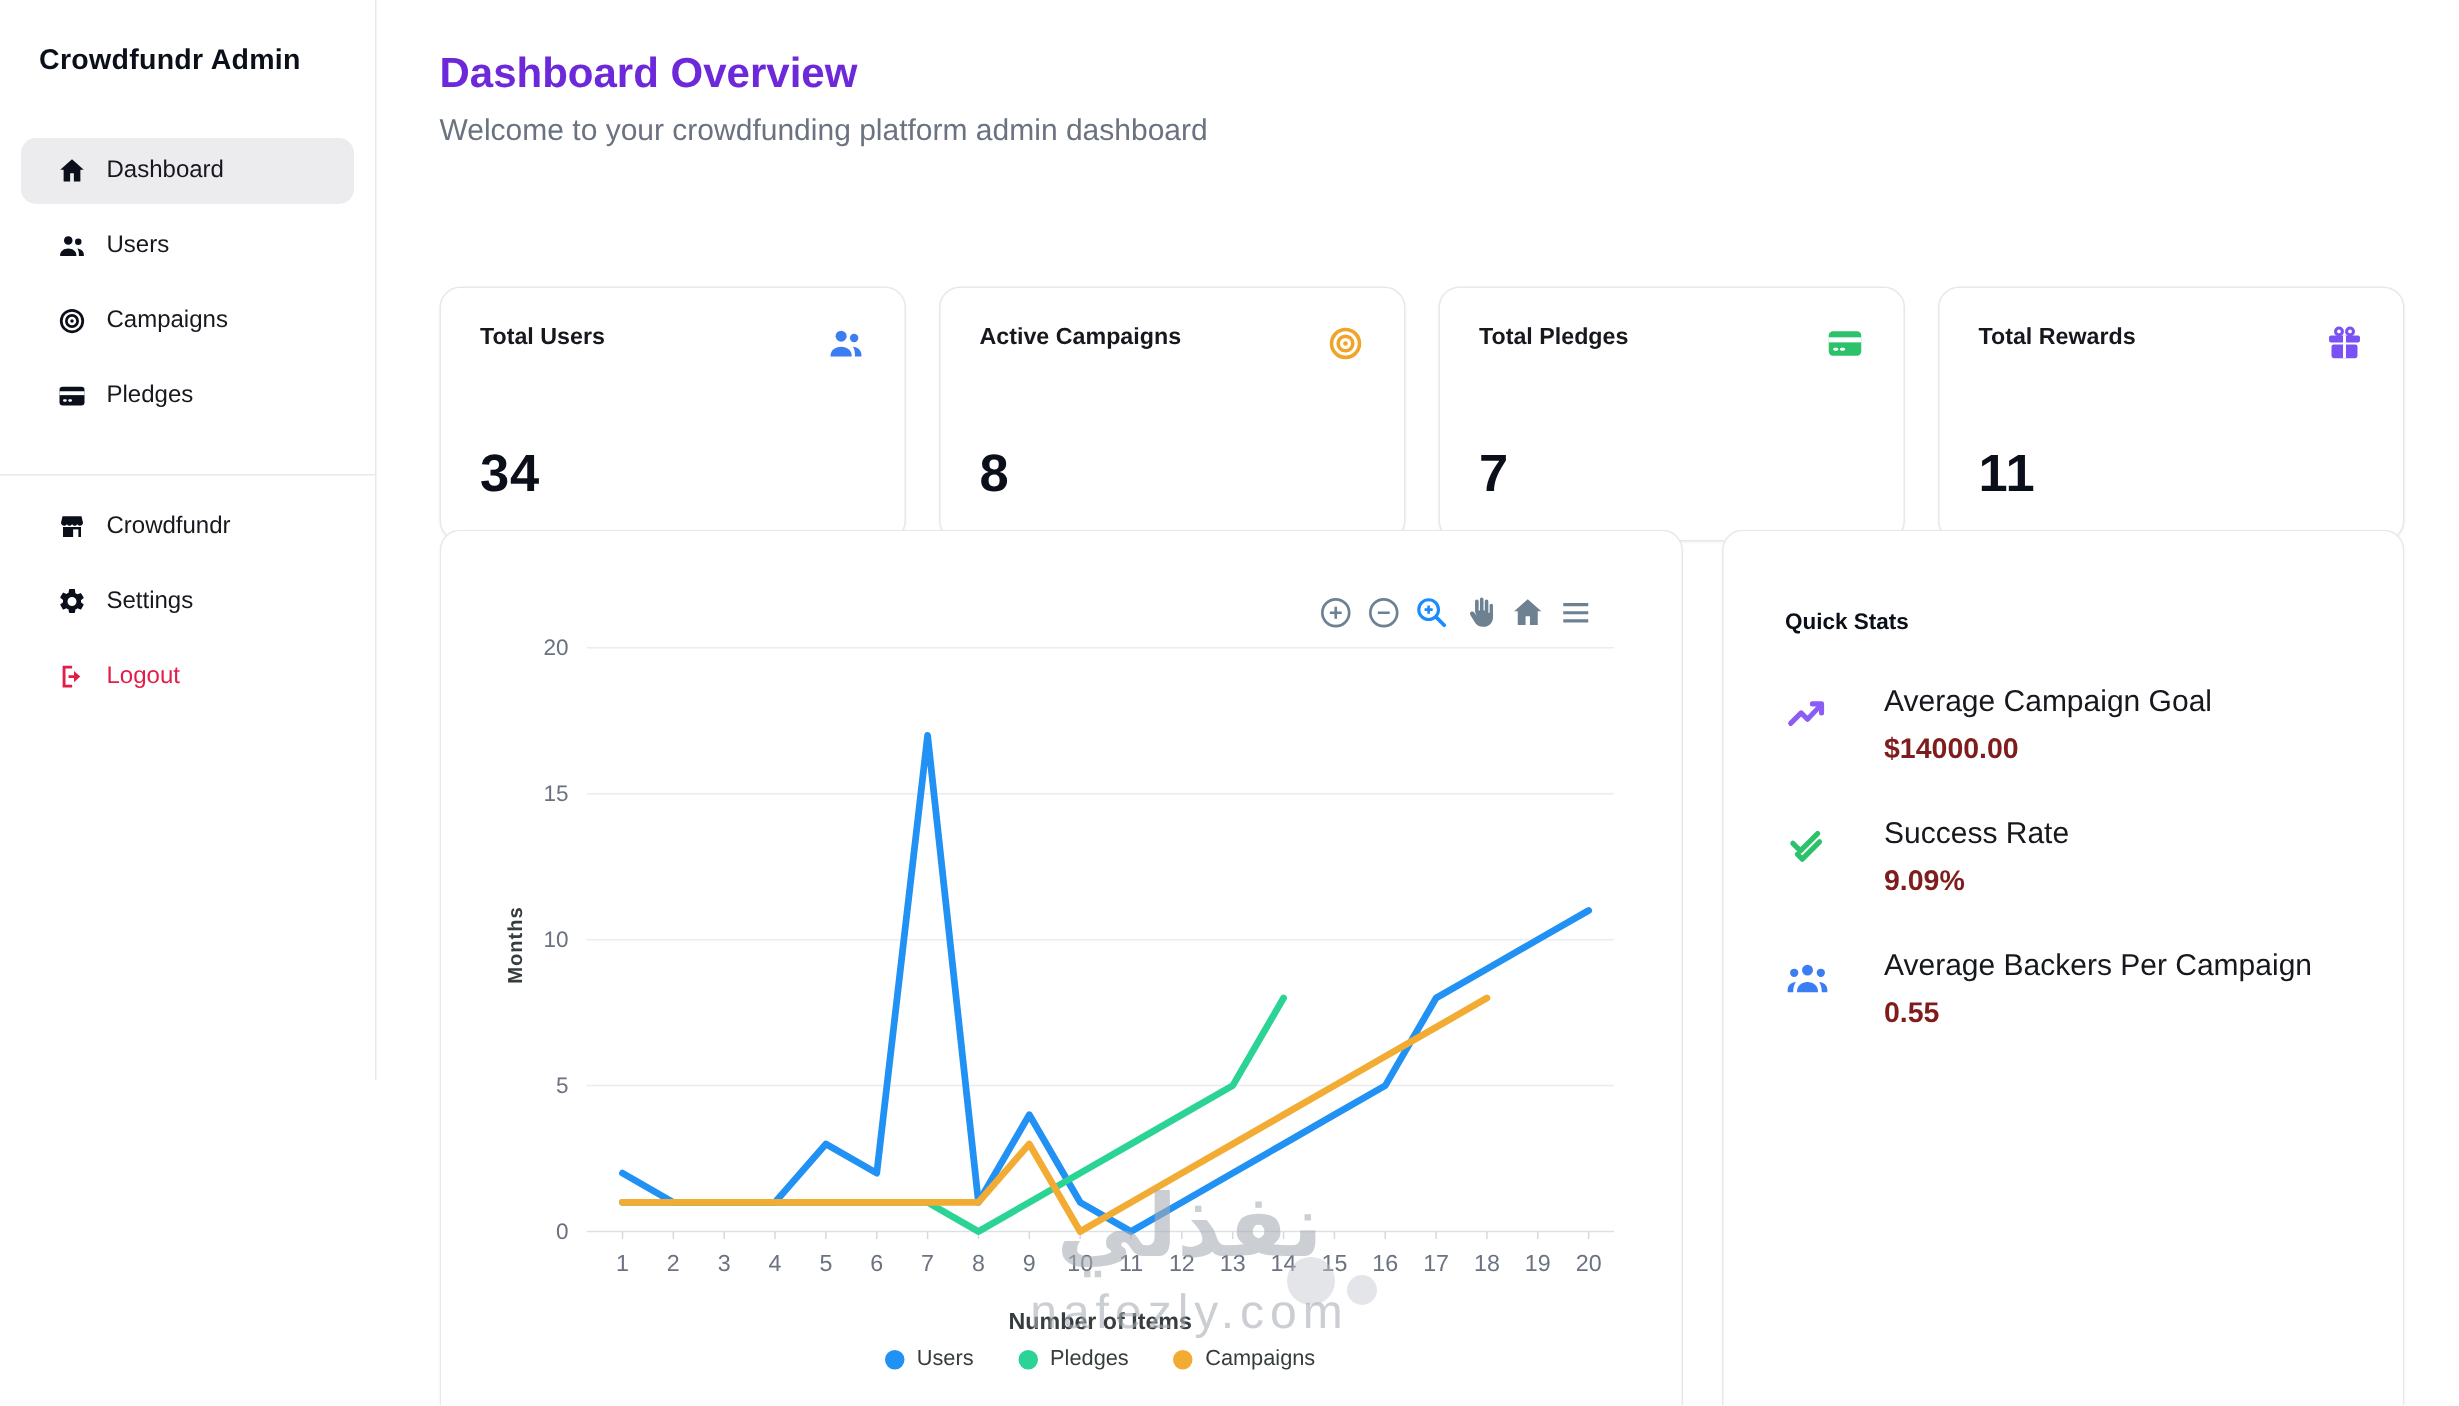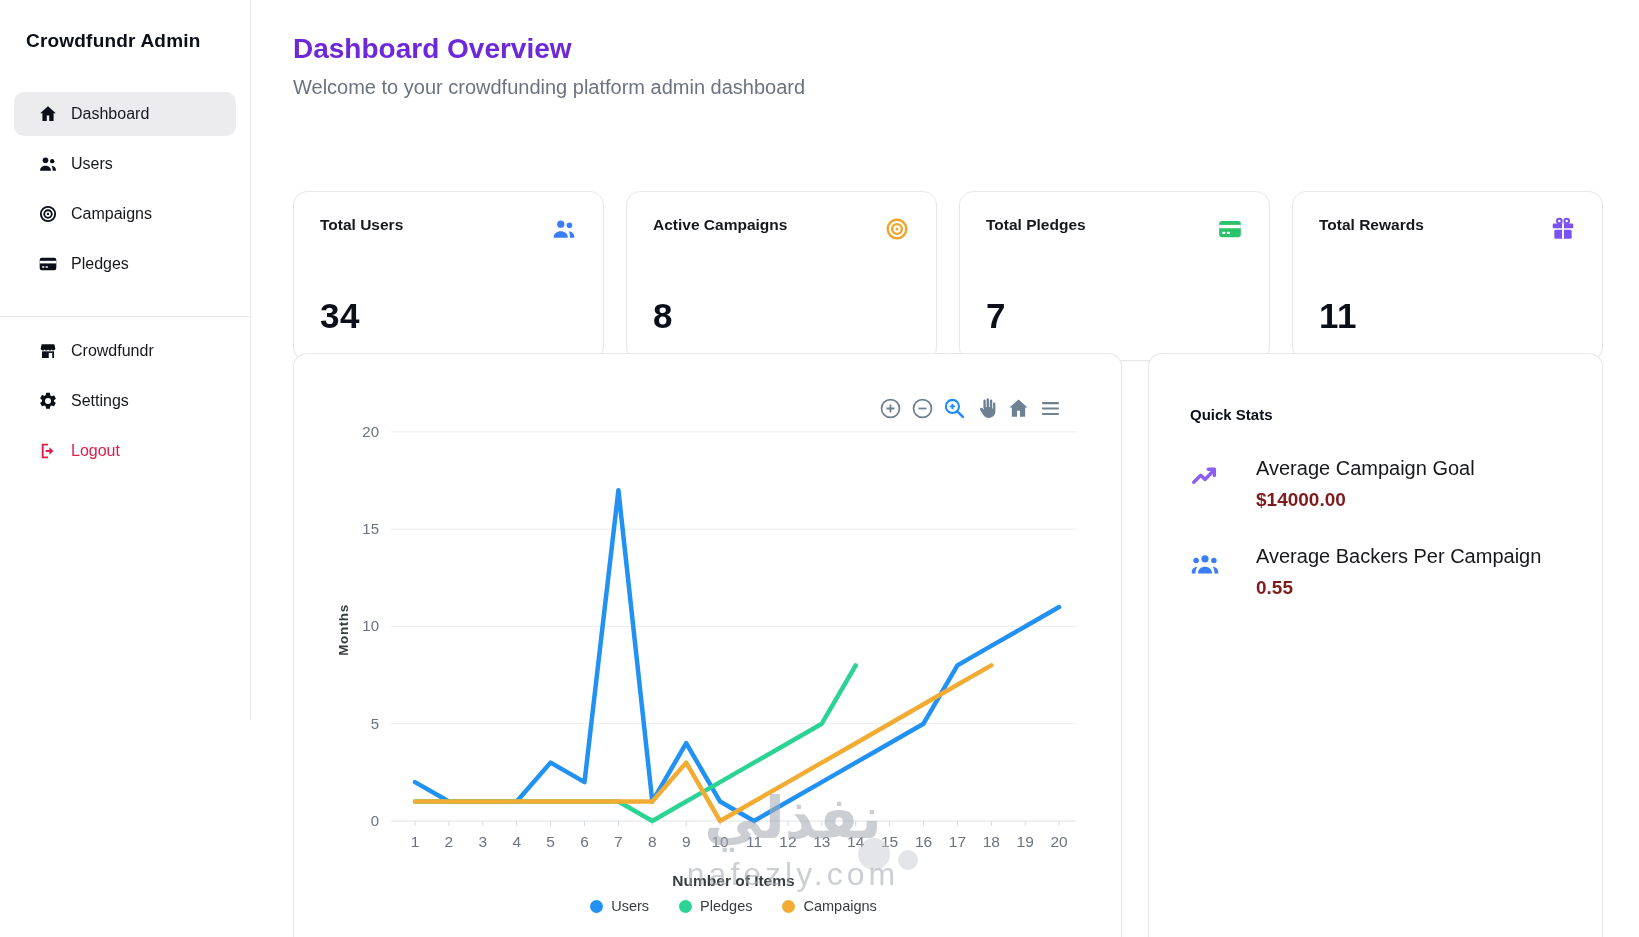--- a/index.html
+++ b/index.html
@@ -325,20 +325,32 @@
             <path d="M3 17l5.6-5.6 3.4 3.4 7.4-7.8" fill="none" stroke="currentColor" stroke-width="2.7" stroke-linecap="round" stroke-linejoin="round"></path>
             <path d="M14.6 6.6h4.9v4.9" fill="none" stroke="currentColor" stroke-width="2.7" stroke-linecap="round" stroke-linejoin="round"></path>
           </svg>
       </span>
       <div>
         <div class="q-label">Average Campaign Goal</div>
         <div class="q-value">$14000.00</div>
       </div>
     </div>
 
+    <div class="q-item">
+      <span class="q-icon" style="color: rgb(44, 194, 107);">
+        <svg viewBox="0 0 24 24">
+            <path d="M4.2 10.6l4 4L17.4 5.4" fill="none" stroke="currentColor" stroke-width="2.8" stroke-linecap="round" stroke-linejoin="round"></path>
+            <path d="M6.6 16.4l2.6 2.6 9.2-9.2" fill="none" stroke="currentColor" stroke-width="2.8" stroke-linecap="round" stroke-linejoin="round"></path>
+          </svg>
+      </span>
+      <div>
+        <div class="q-label">Success Rate</div>
+        <div class="q-value">9.09%</div>
+      </div>
+    </div>
 
     <div class="q-item">
       <span class="q-icon" style="color: rgb(59, 125, 242);">
         <svg viewBox="0 0 24 24" fill="currentColor">
             <circle cx="12" cy="7.8" r="2.9"></circle>
             <path d="M6.4 19.2c0-3 2.4-5.1 5.6-5.1s5.6 2.1 5.6 5.1v.4H6.4z"></path>
             <circle cx="4.9" cy="9.2" r="2.2"></circle>
             <path d="M1.4 18.4c0-2.5 1.9-4.2 4.4-4.3-.9 1.4-1.4 3.1-1.4 4.8v.7H1.4z"></path>
             <circle cx="19.1" cy="9.2" r="2.2"></circle>
             <path d="M22.6 18.4c0-2.5-1.9-4.2-4.4-4.3.9 1.4 1.4 3.1 1.4 4.8v.7h3z"></path>

